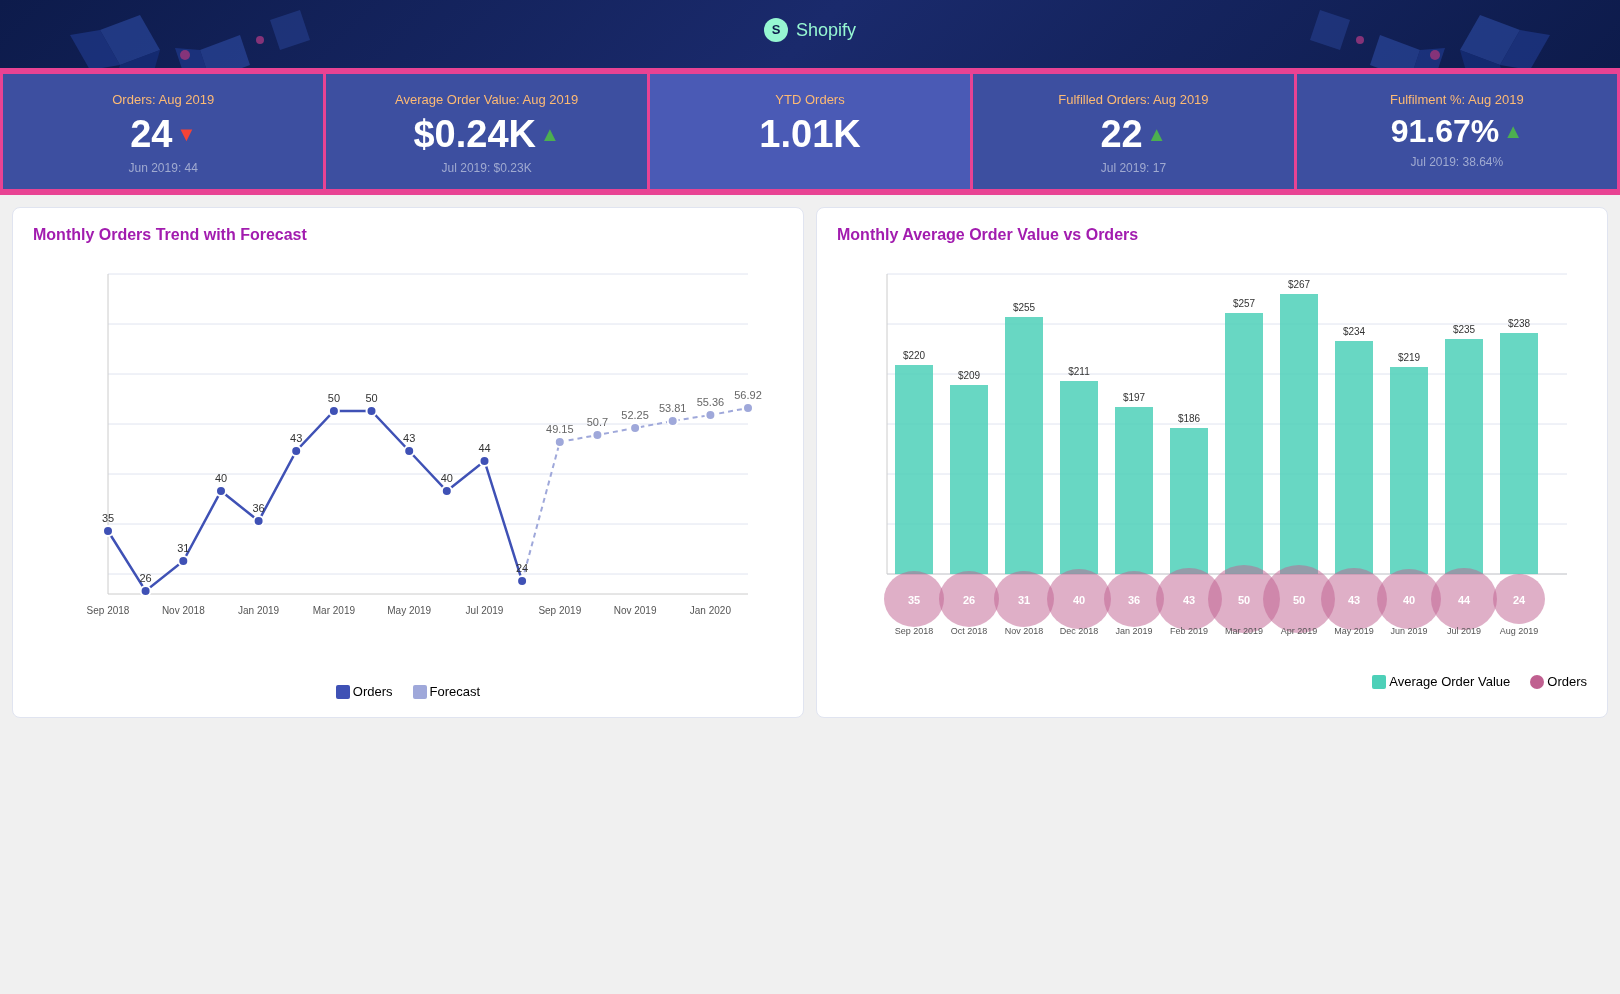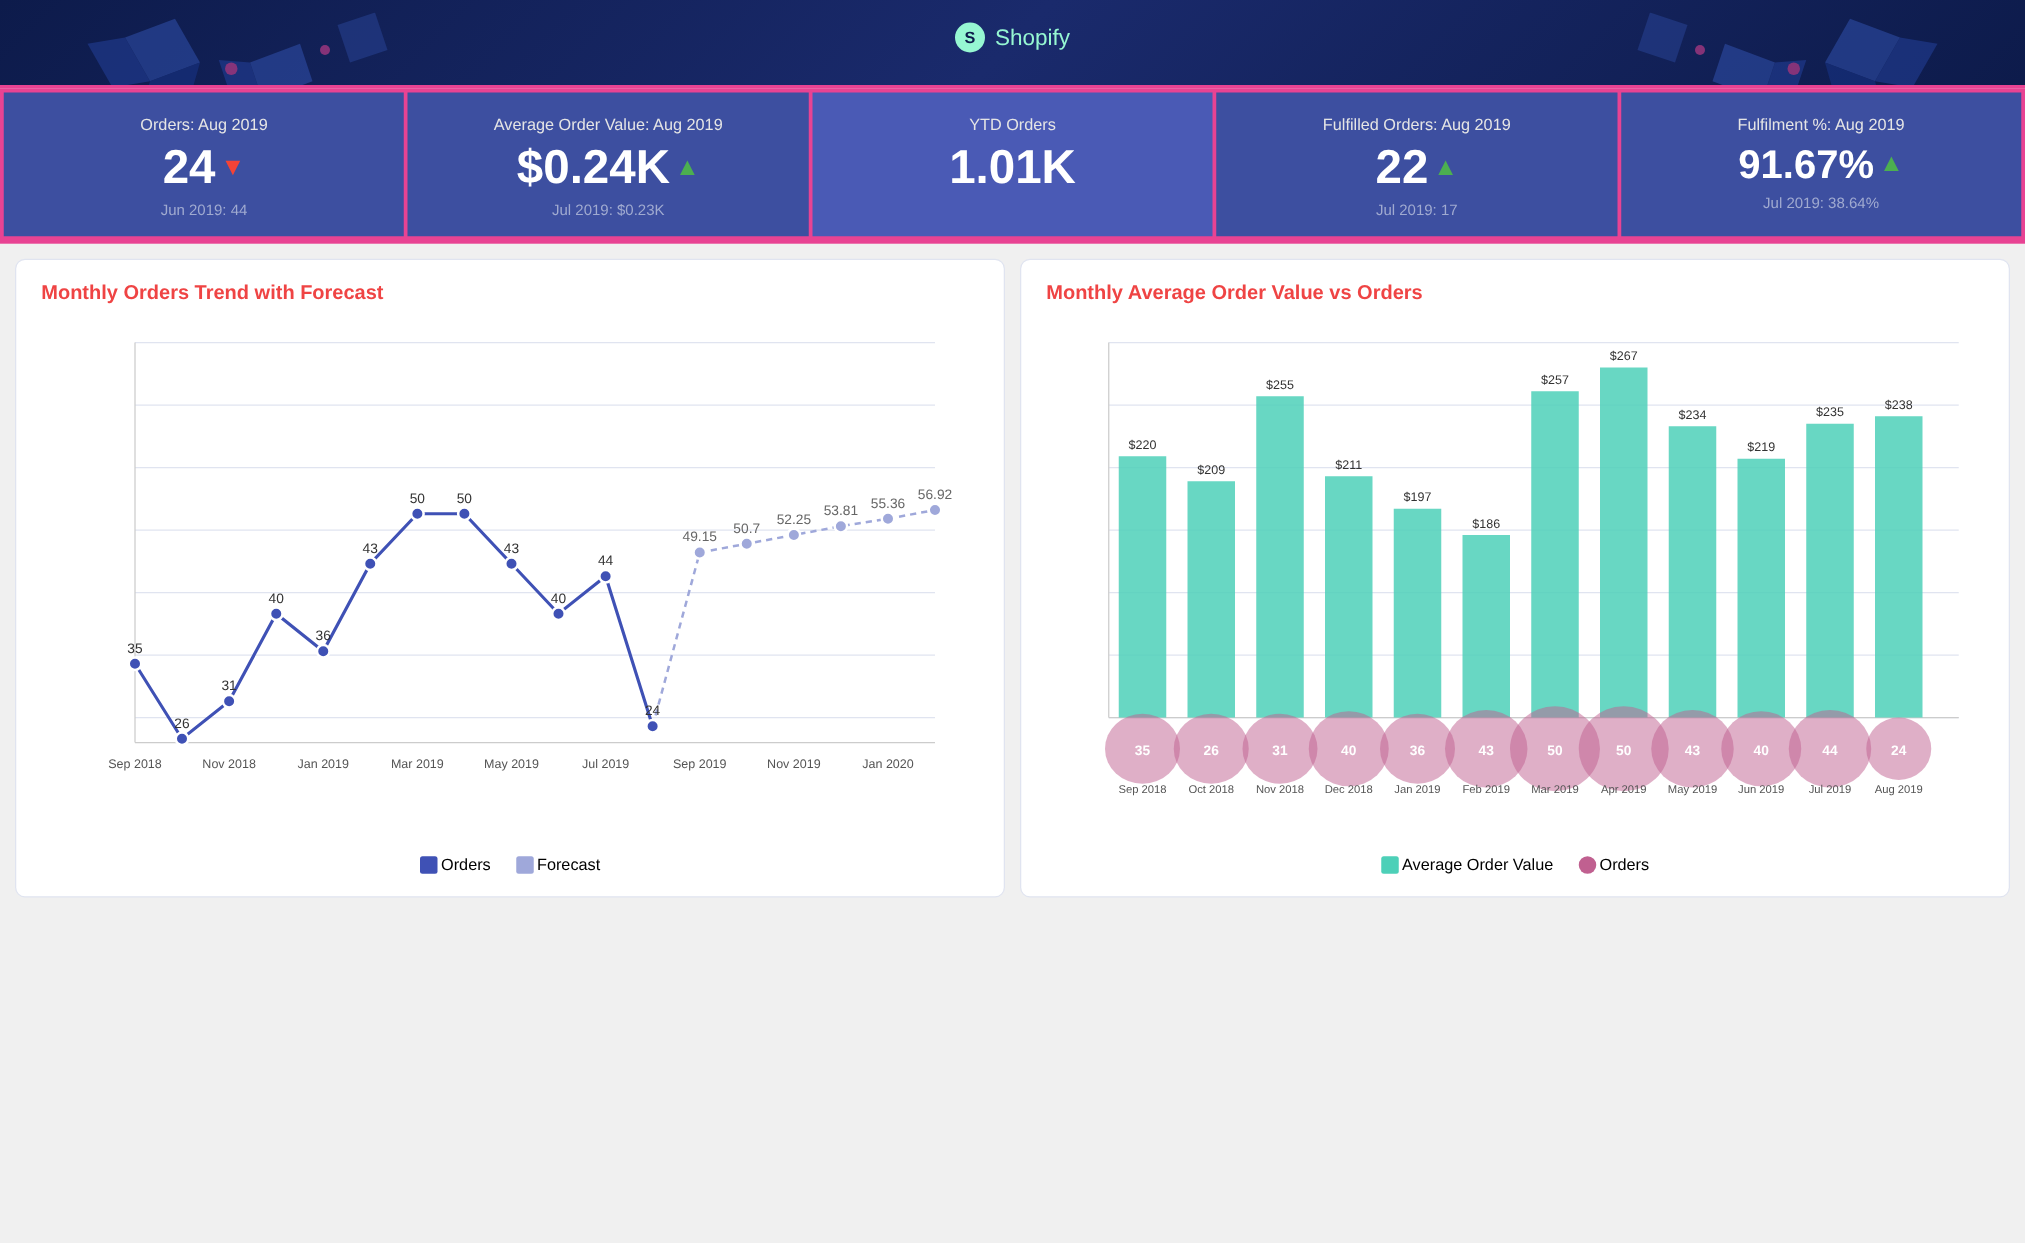--- a/index.html
+++ b/index.html
@@ -51,21 +51,21 @@
       flex: 1;
       background: #3d4fa0;
       padding: 18px 20px 14px;
       text-align: center;
       border: none;
     }
     .kpi-card.center-kpi {
       background: #4a5ab5;
     }
     .kpi-label {
-      color: #e5e5e5;
+      color: #fdba74;
       font-size: 13px;
       margin-bottom: 8px;
       font-weight: 500;
     }
     .kpi-value {
       color: #ffffff;
       font-size: 38px;
       font-weight: 700;
       line-height: 1;
       display: flex; align-items: center; justify-content: center; gap: 4px;
@@ -88,21 +88,21 @@
     .chart-panel {
       background: #ffffff;
       border-radius: 8px;
       padding: 18px 20px;
       flex: 1;
       border: 1px solid #e0e4f0;
     }
     .chart-title {
       font-size: 16px;
       font-weight: 700;
-      color: #ef4444;
+      color: #a21caf;
       margin-bottom: 10px;
     }
 
     
     .line-chart-container {
       width: 100%;
       height: 420px;
       position: relative;
     }
     .legend {
@@ -118,22 +118,21 @@
 
     
     .bar-chart-container {
       width: 100%;
       height: 420px;
       position: relative;
     }
     .bar-legend {
       display: flex;
       gap: 20px;
-      justify-content: center;
-      margin-top: 10px;
+      justify-content: flex-end;
       font-size: 13px;
     }
 
     svg text { font-family: 'Segoe UI', Arial, sans-serif; }
   </style>
 </head>
 <body>
 
 <div class="header">
 

